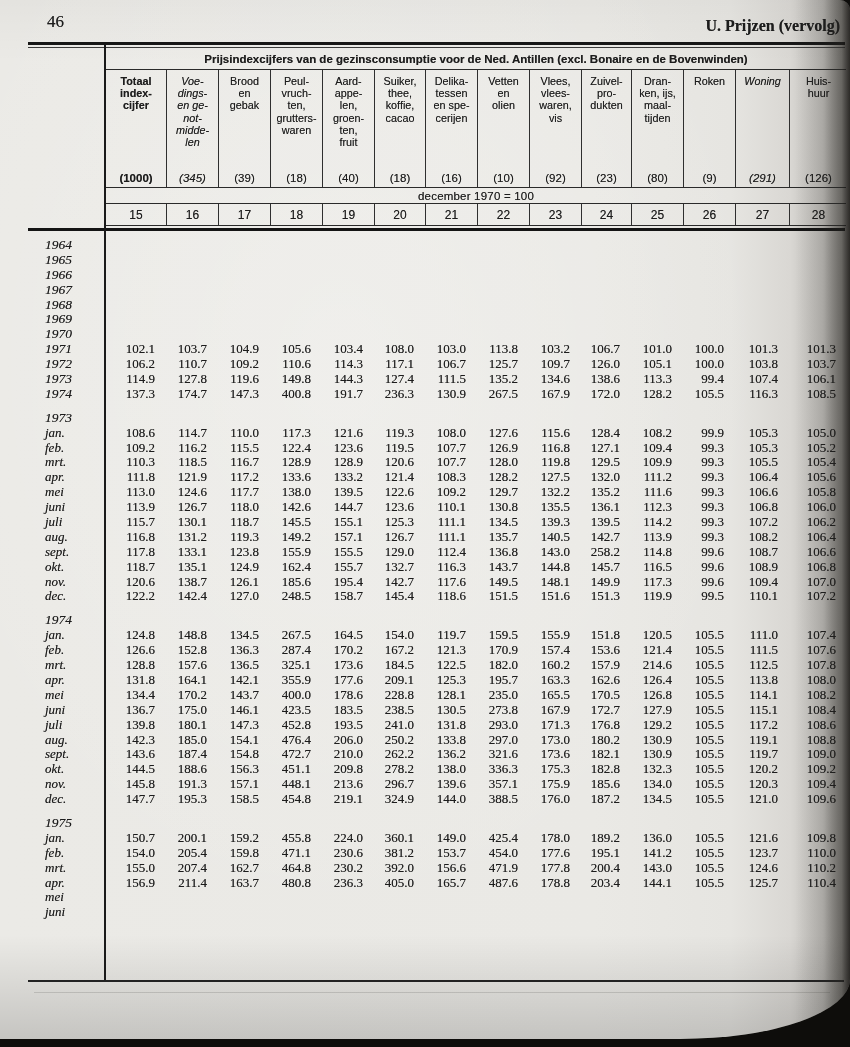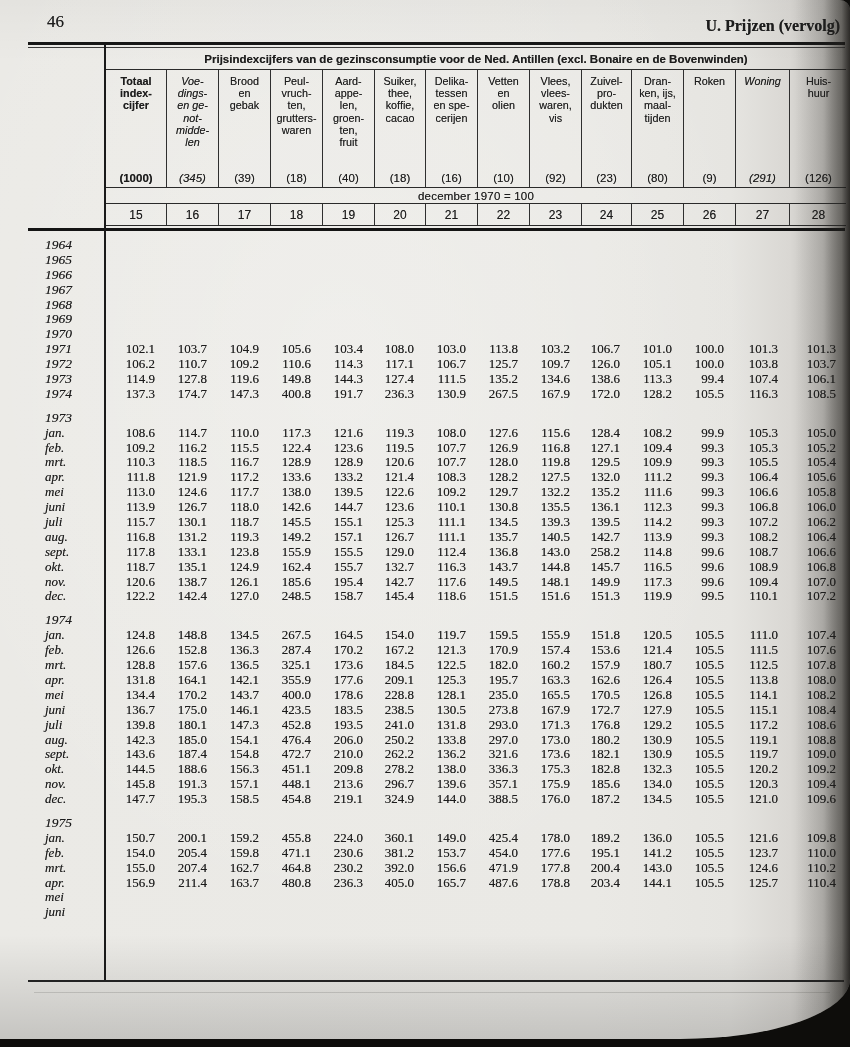--- a/index.html
+++ b/index.html
@@ -659,21 +659,21 @@
           <div class="cell ink">128.8</div>
           <div class="cell ink">157.6</div>
           <div class="cell ink">136.5</div>
           <div class="cell ink">325.1</div>
           <div class="cell ink">173.6</div>
           <div class="cell ink">184.5</div>
           <div class="cell ink">122.5</div>
           <div class="cell ink">182.0</div>
           <div class="cell ink">160.2</div>
           <div class="cell ink">157.9</div>
-          <div class="cell ink">180.7</div>
+          <div class="cell ink">214.6</div>
           <div class="cell ink">105.5</div>
           <div class="cell ink">112.5</div>
           <div class="cell ink">107.8</div>
         </div>
         <div class="brow">
           <div class="rlabel ink month">apr.</div>
           <div class="cell ink">131.8</div>
           <div class="cell ink">164.1</div>
           <div class="cell ink">142.1</div>
           <div class="cell ink">355.9</div>

